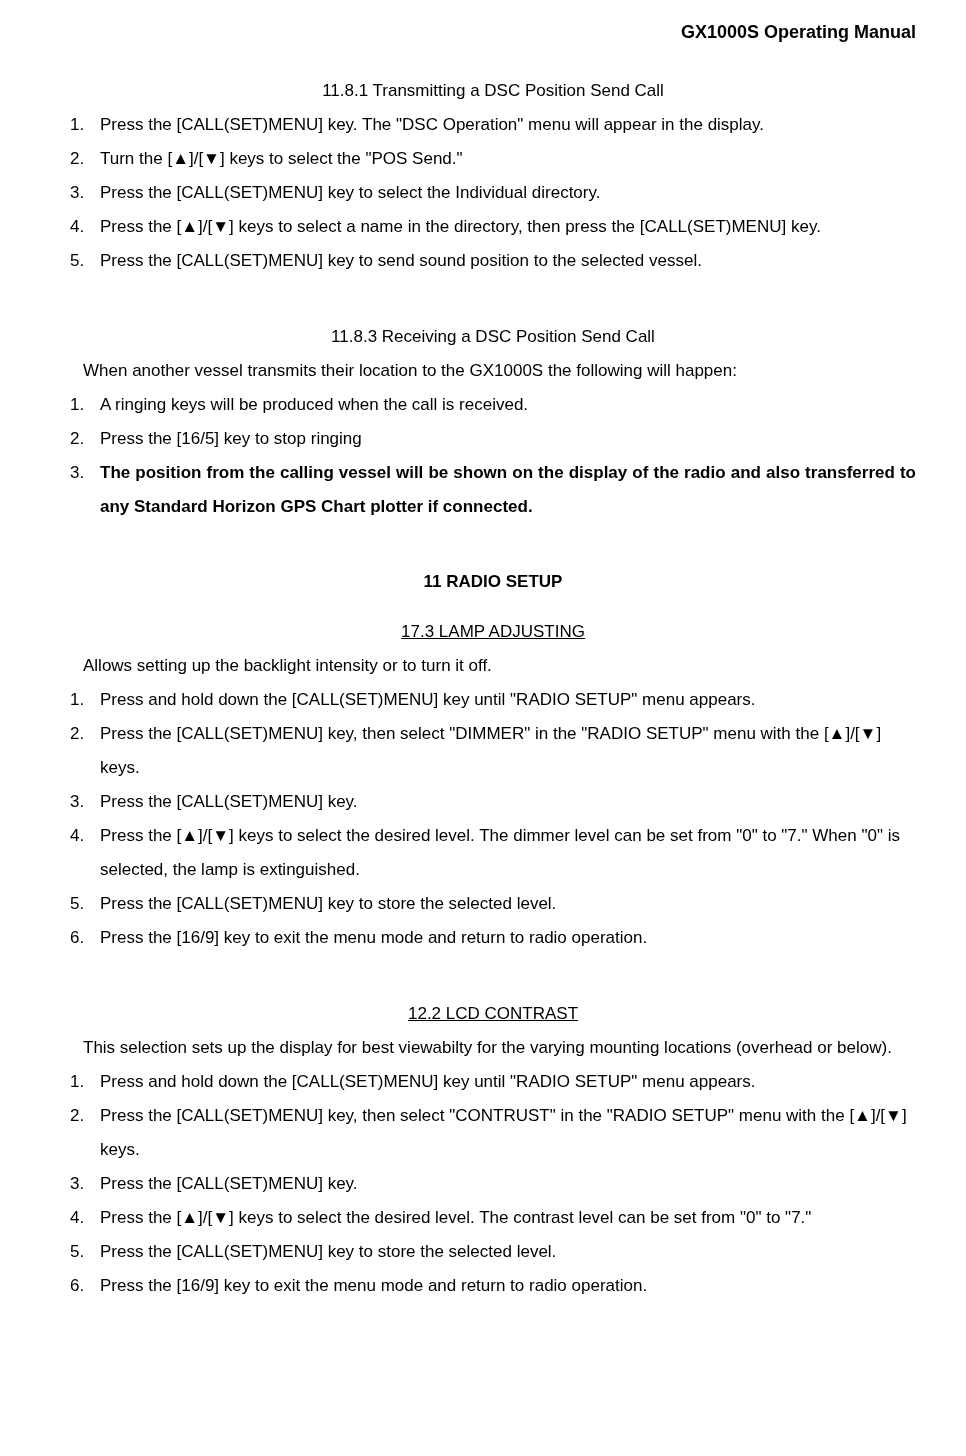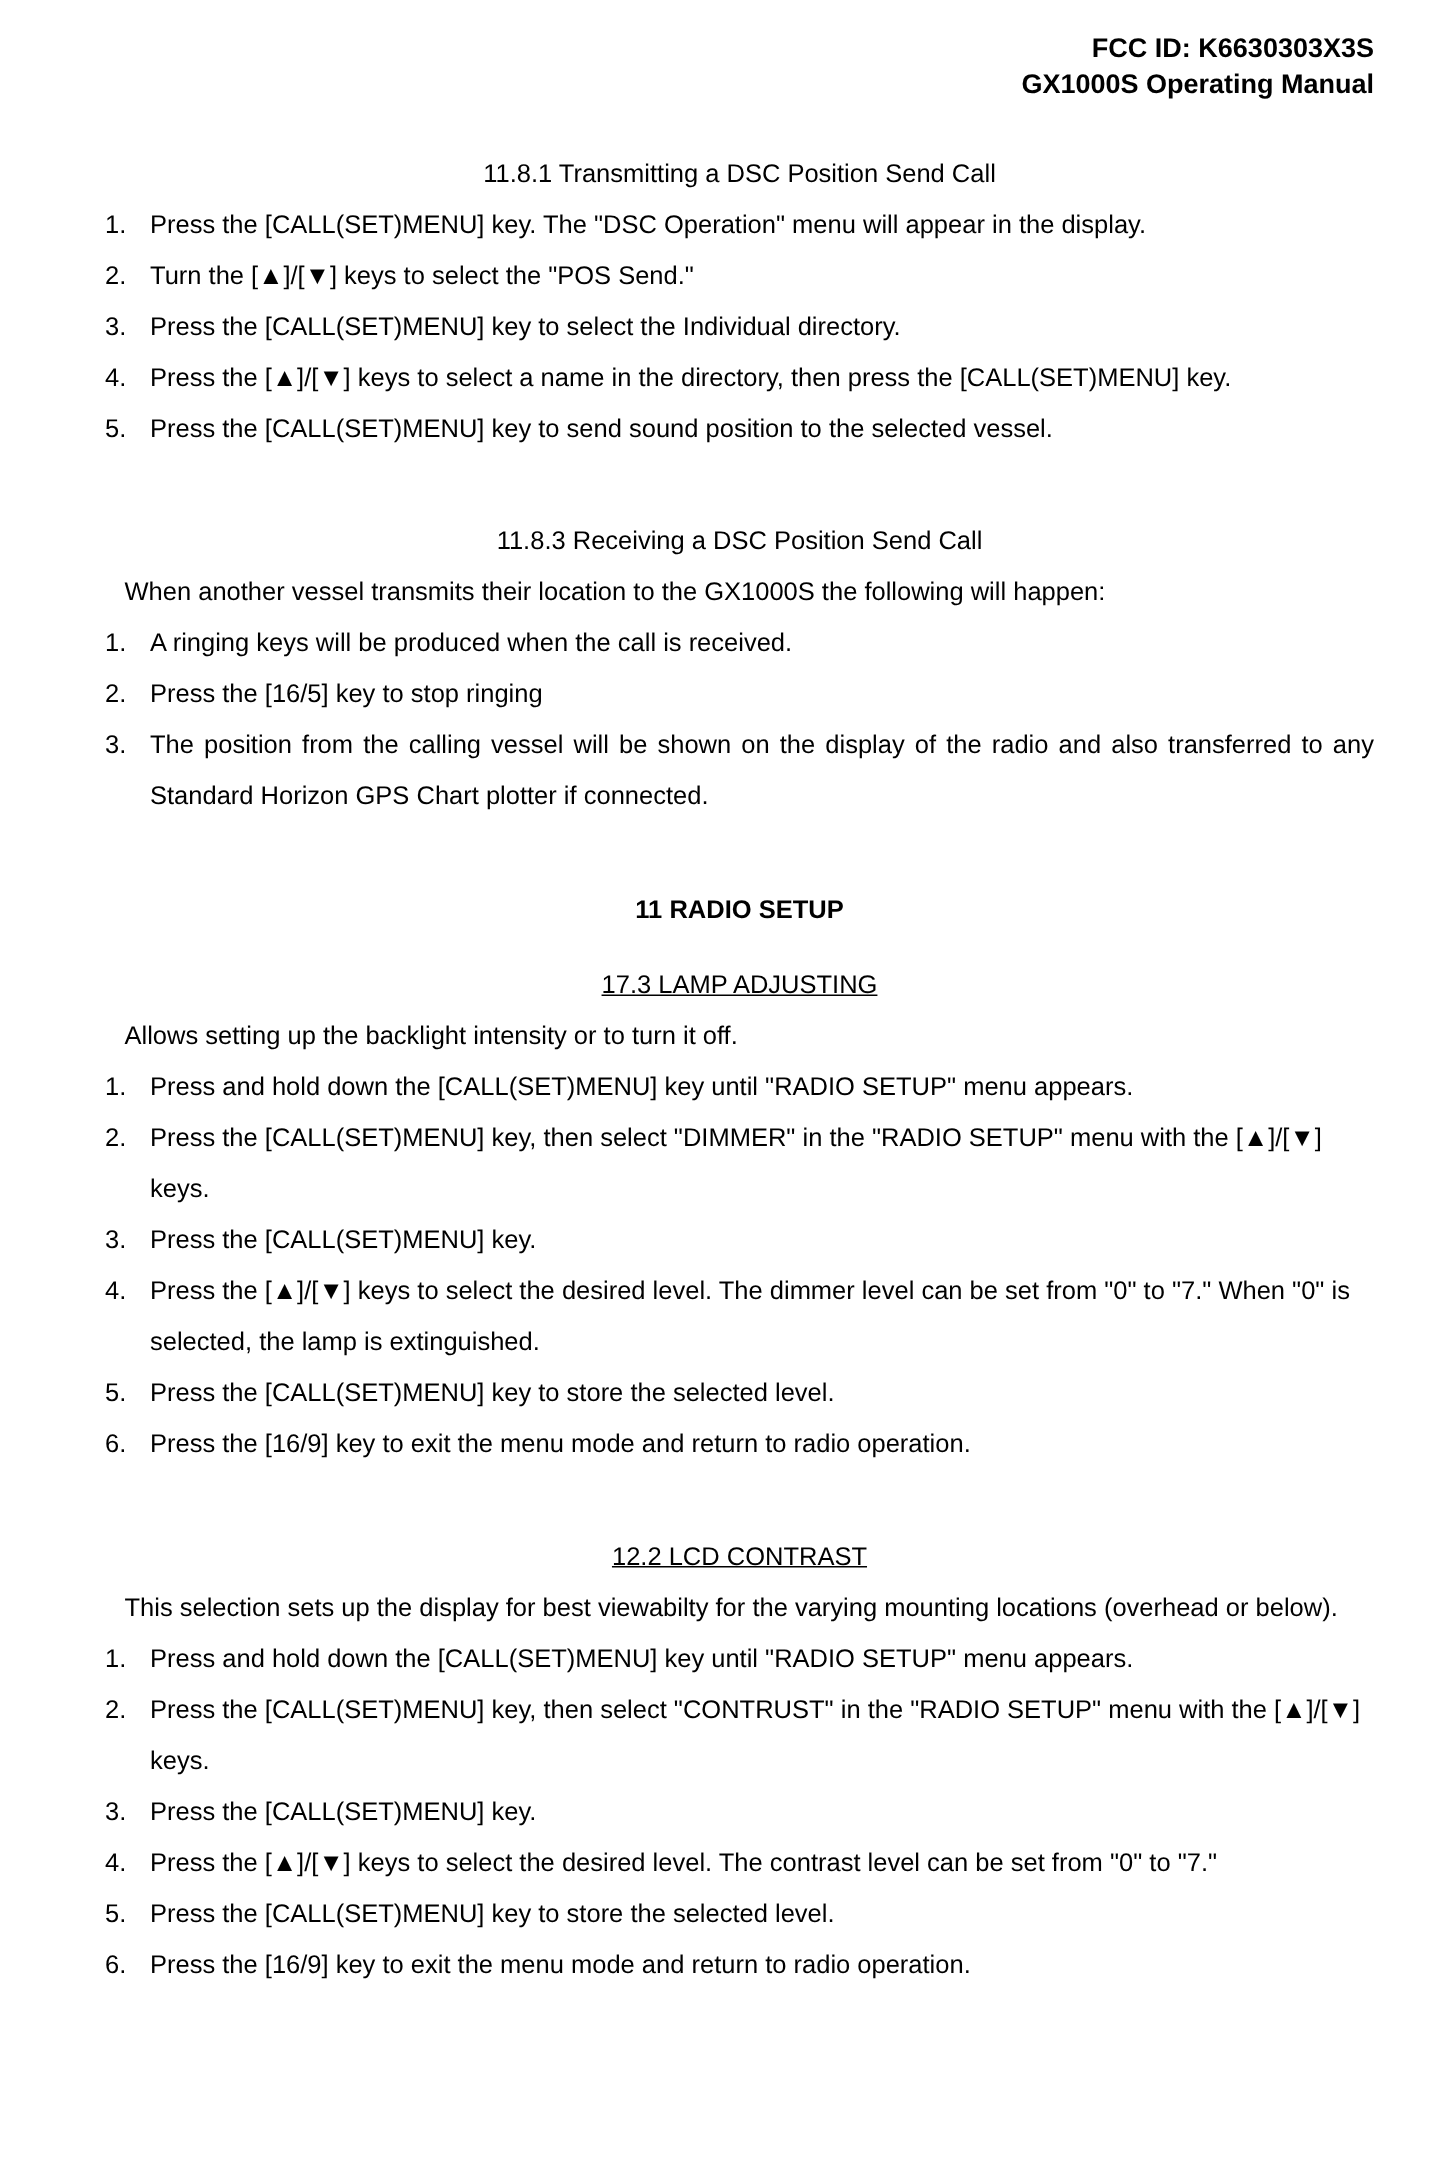--- a/index.html
+++ b/index.html
@@ -38,36 +38,36 @@
   }
   ol.steps > li .num {
     flex: 0 0 30px;
   }
   ol.steps > li .txt {
     flex: 1;
   }
   .justify {
     text-align: justify;
     text-justify: inter-word;
+    font-weight: bold;
   }
   .bold {
     font-weight: bold;
   }
   .underline {
     text-decoration: underline;
   }
   .block-gap {
     height: 1.5em;
   }
 </style>
 </head>
 <body>
 
 <div class="header">
-  <div>FCC ID: K6630303X3S</div>
   <div>GX1000S Operating Manual</div>
 </div>
 
 <div class="section-h">11.8.1 Transmitting a DSC Position Send Call</div>
 <ol class="steps">
   <li>
       <span class="num">1.</span>
       <span class="txt">Press the [CALL(SET)MENU] key. The "DSC Operation" menu will appear in the display.</span>
     </li>
   <li>

